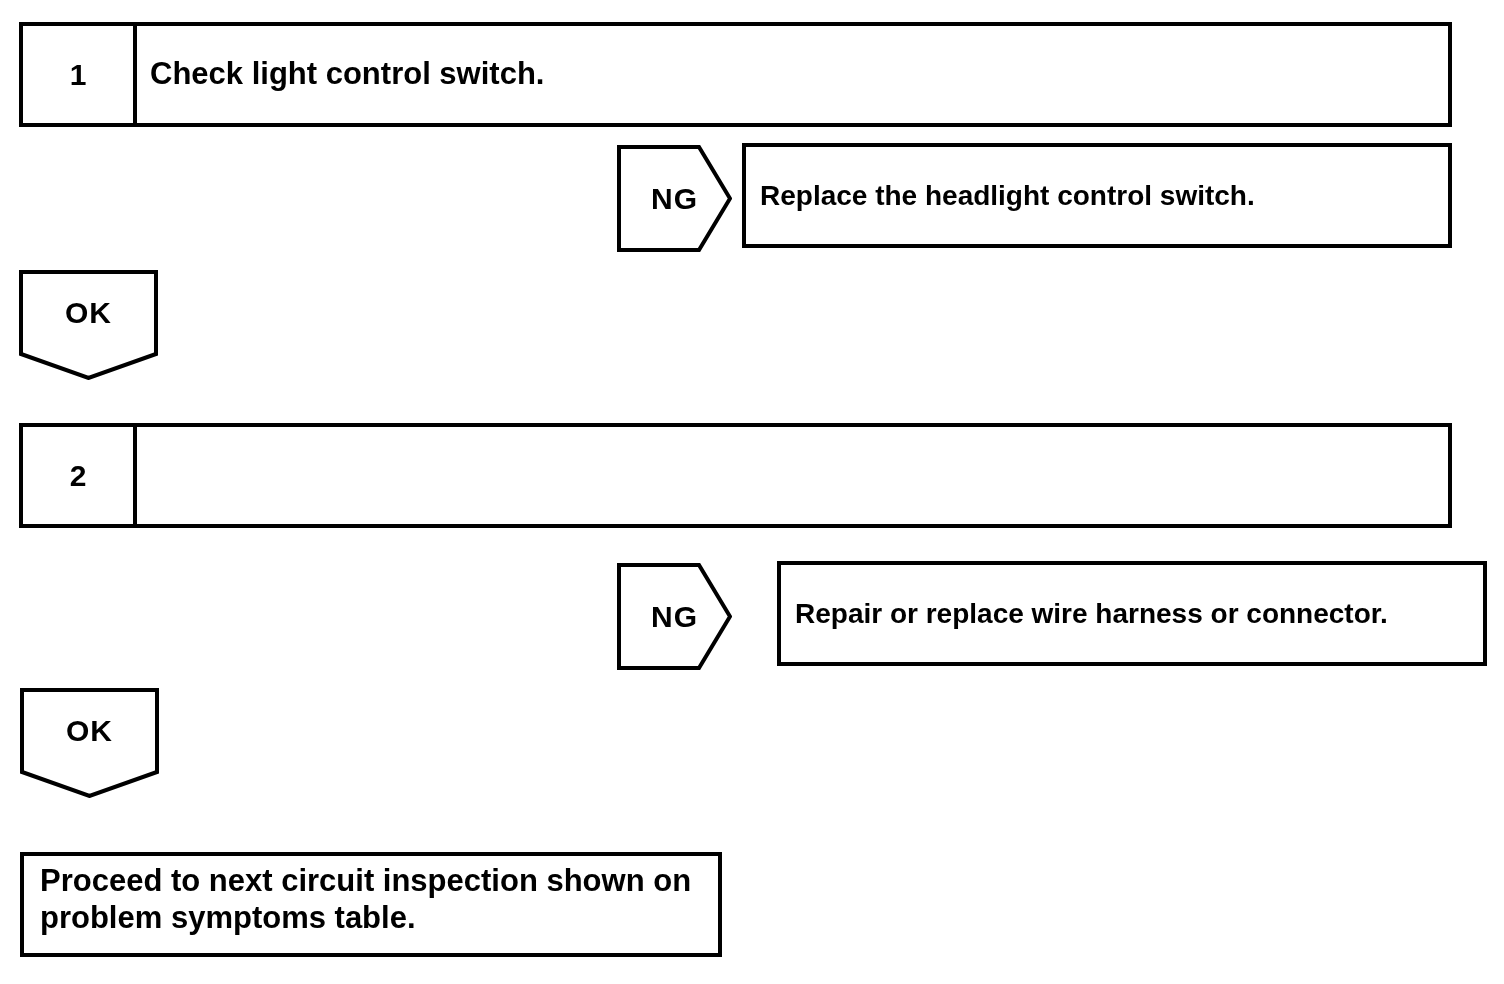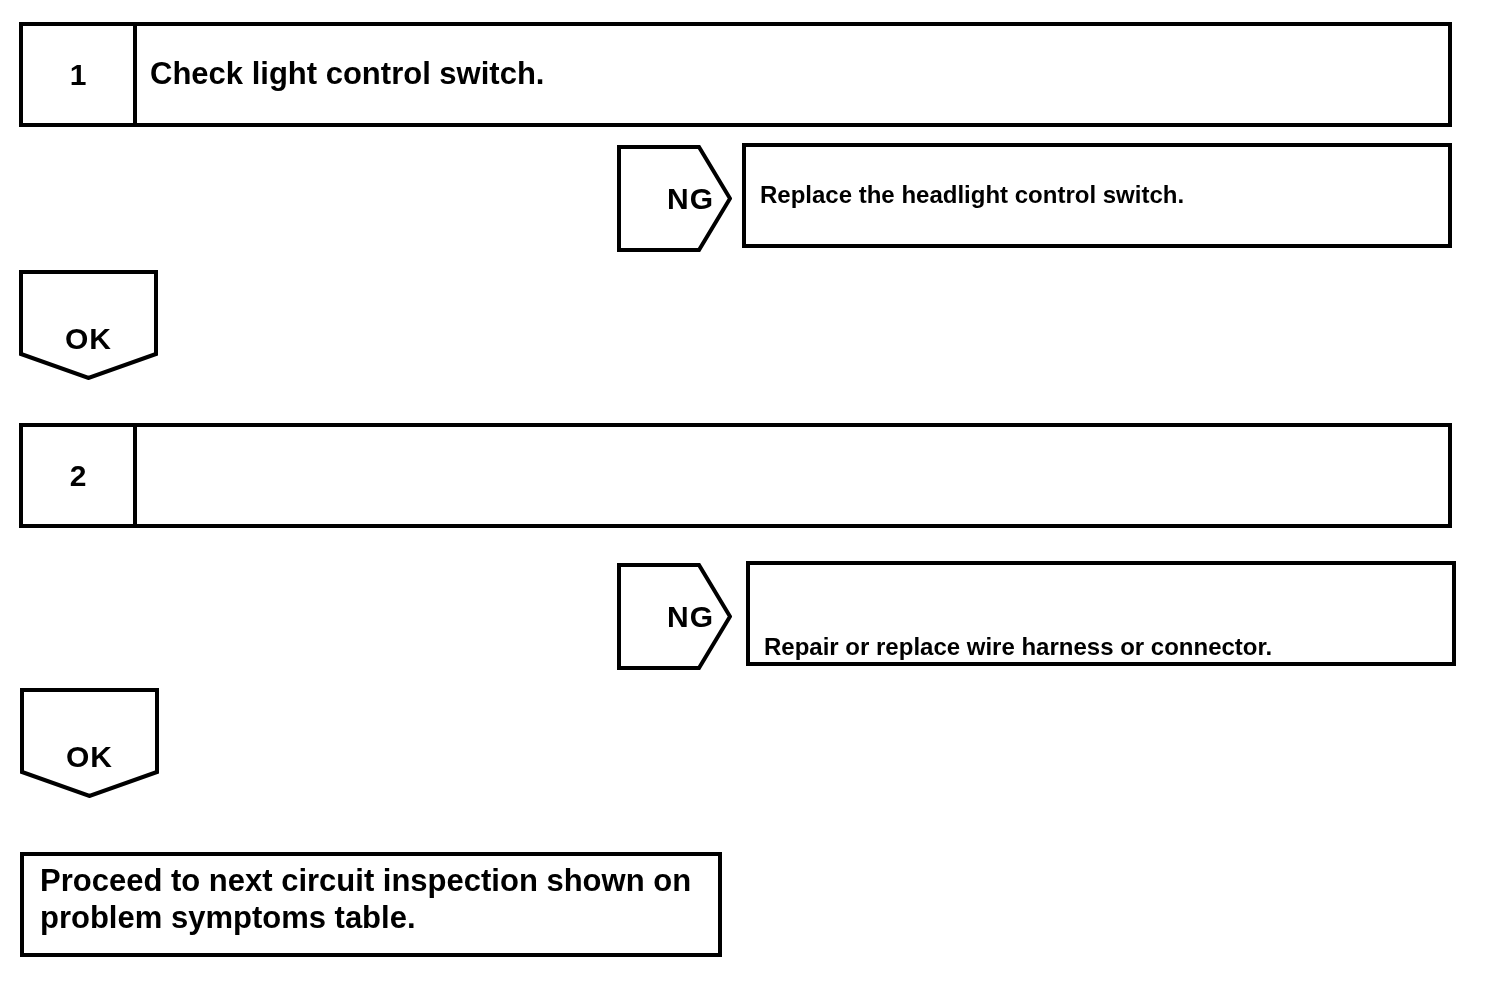--- a/index.html
+++ b/index.html
@@ -43,21 +43,21 @@
     align-items: center;
     padding: 0 13px;
     font-size: 31px;
     line-height: 1.19;
     text-align: center;
   }
   .action-box {
     display: flex;
     align-items: center;
     padding: 0 14px;
-    font-size: 24px;
+    font-size: 28px;
     line-height: 1.19;
   }
   .final-box {
     padding: 7px 13px;
     font-size: 31px;
     line-height: 1.19;
   }
   .shape {
     position: absolute;
   }
@@ -70,26 +70,24 @@
     top: 0;
     display: flex;
     align-items: center;
     justify-content: center;
     font-size: 30px;
     letter-spacing: 1px;
   }
   .ng-label-pos {
     width: 100%;
     height: 100%;
-    margin-left: 16px;
   }
   .ok-label-pos {
     width: 100%;
     height: 86px;
-    margin-top: 26px;
   }
 </style>
 </head>
 <body>
 
 <div class="canvas">
 
   <div class="box step-box" style="left:19px; top:22px; width:1433px; height:105px;">
     <div class="num-cell">
       <span>1</span>
@@ -123,21 +121,21 @@
     </div>
   </div>
 
   <div class="shape" style="left:617px; top:563px; width:115px; height:107px;">
     <svg width="115" height="107" viewBox="0 0 115 107">
       <polygon points="2,2 82,2 113,53.5 82,105 2,105" fill="#ffffff" stroke="#000000" stroke-width="4" stroke-linejoin="miter"></polygon>
     </svg>
     <span class="shape-label ng-label-pos">NG</span>
   </div>
 
-  <div class="box action-box" style="left:746px; top:561px; width:710px; height:105px;align-items:flex-end;">
+  <div class="box action-box" style="left:777px; top:561px; width:710px; height:105px;">
     <span>Repair or replace wire harness or connector.</span>
   </div>
 
   <div class="shape" style="left:20px; top:688px; width:139px; height:110px;">
     <svg width="139" height="110" viewBox="0 0 139 110">
       <polygon points="2,2 137,2 137,84 69.5,108 2,84" fill="#ffffff" stroke="#000000" stroke-width="4" stroke-linejoin="miter"></polygon>
     </svg>
     <span class="shape-label ok-label-pos">OK</span>
   </div>
 

